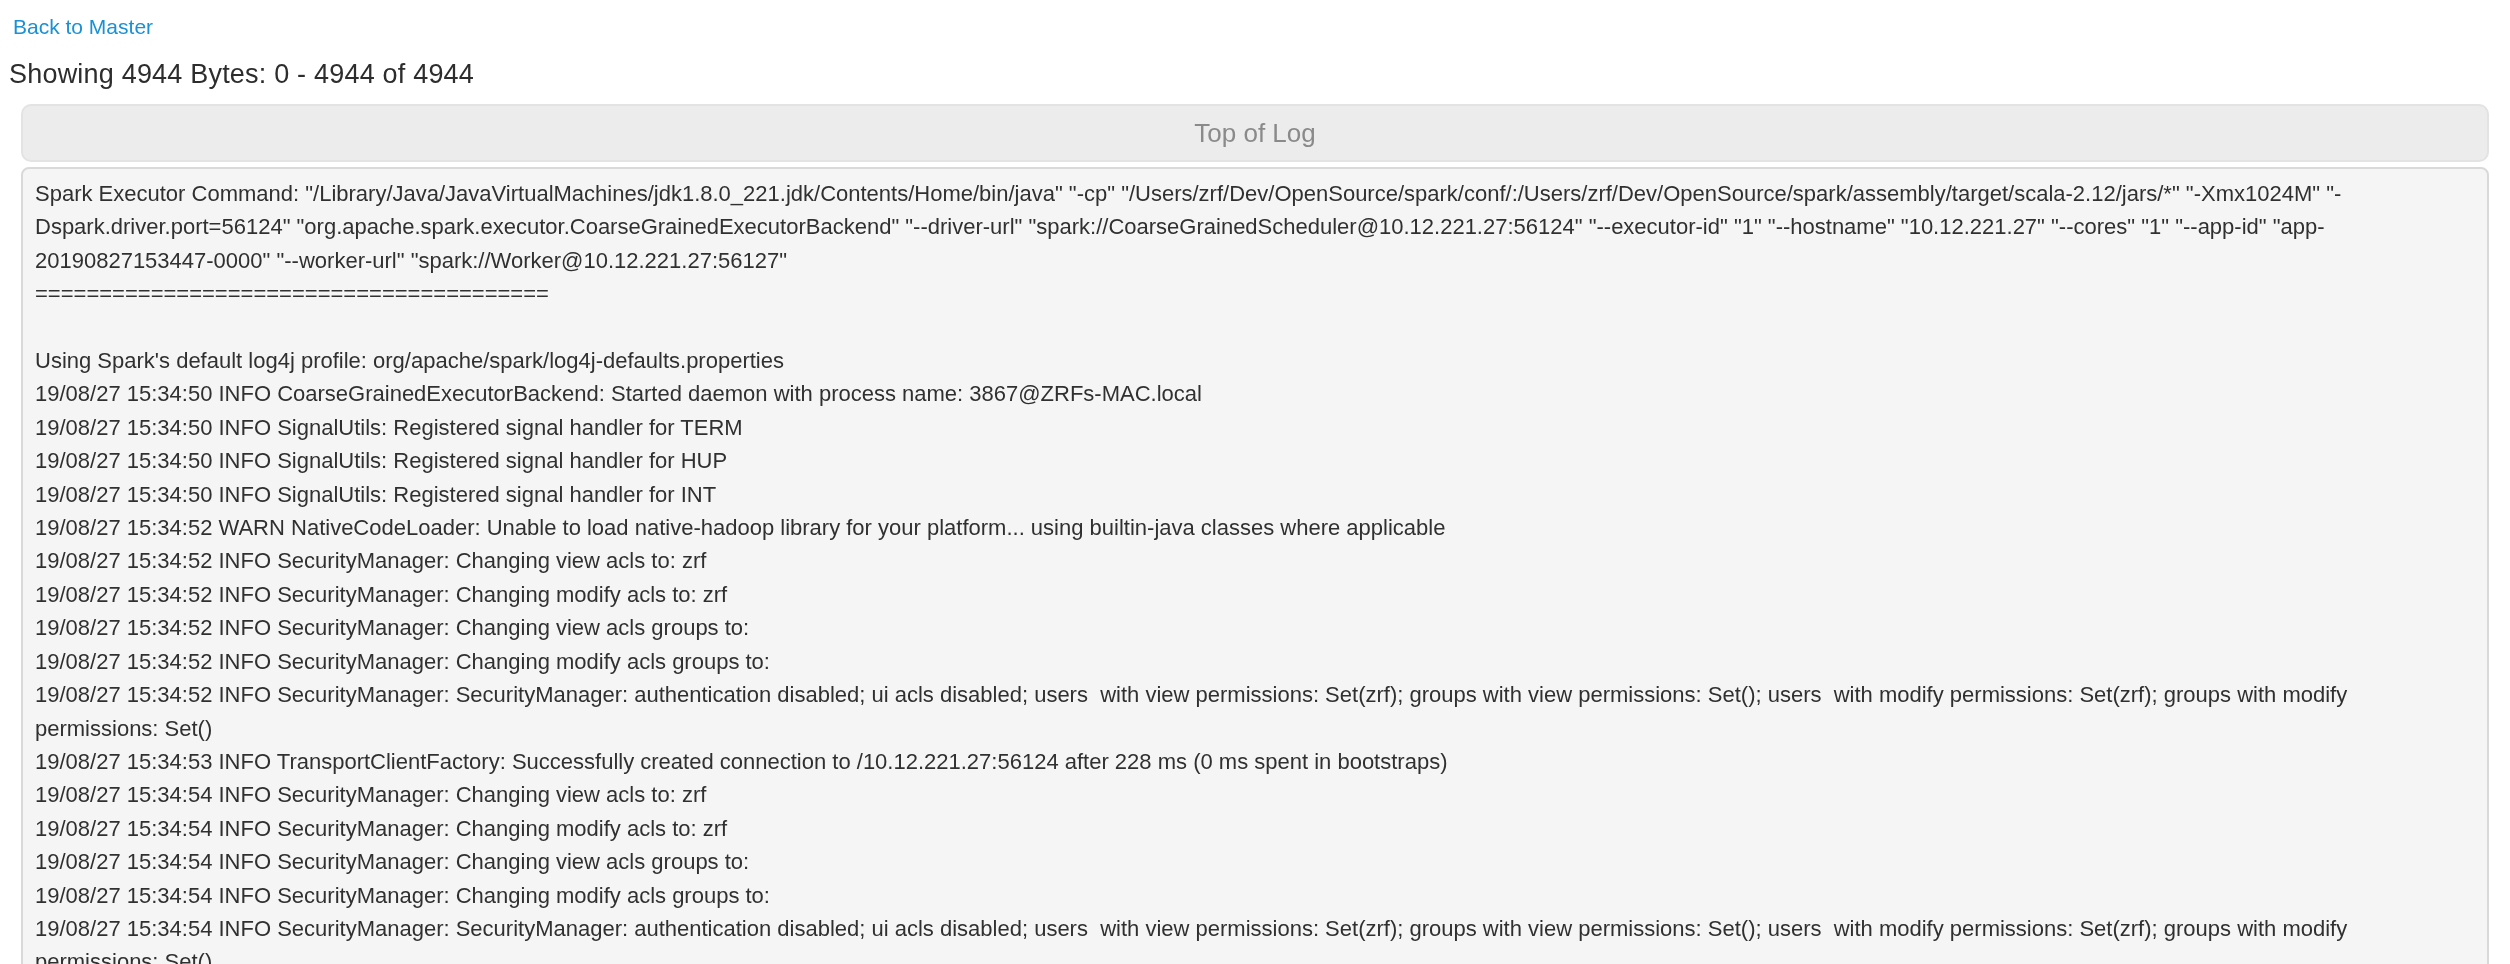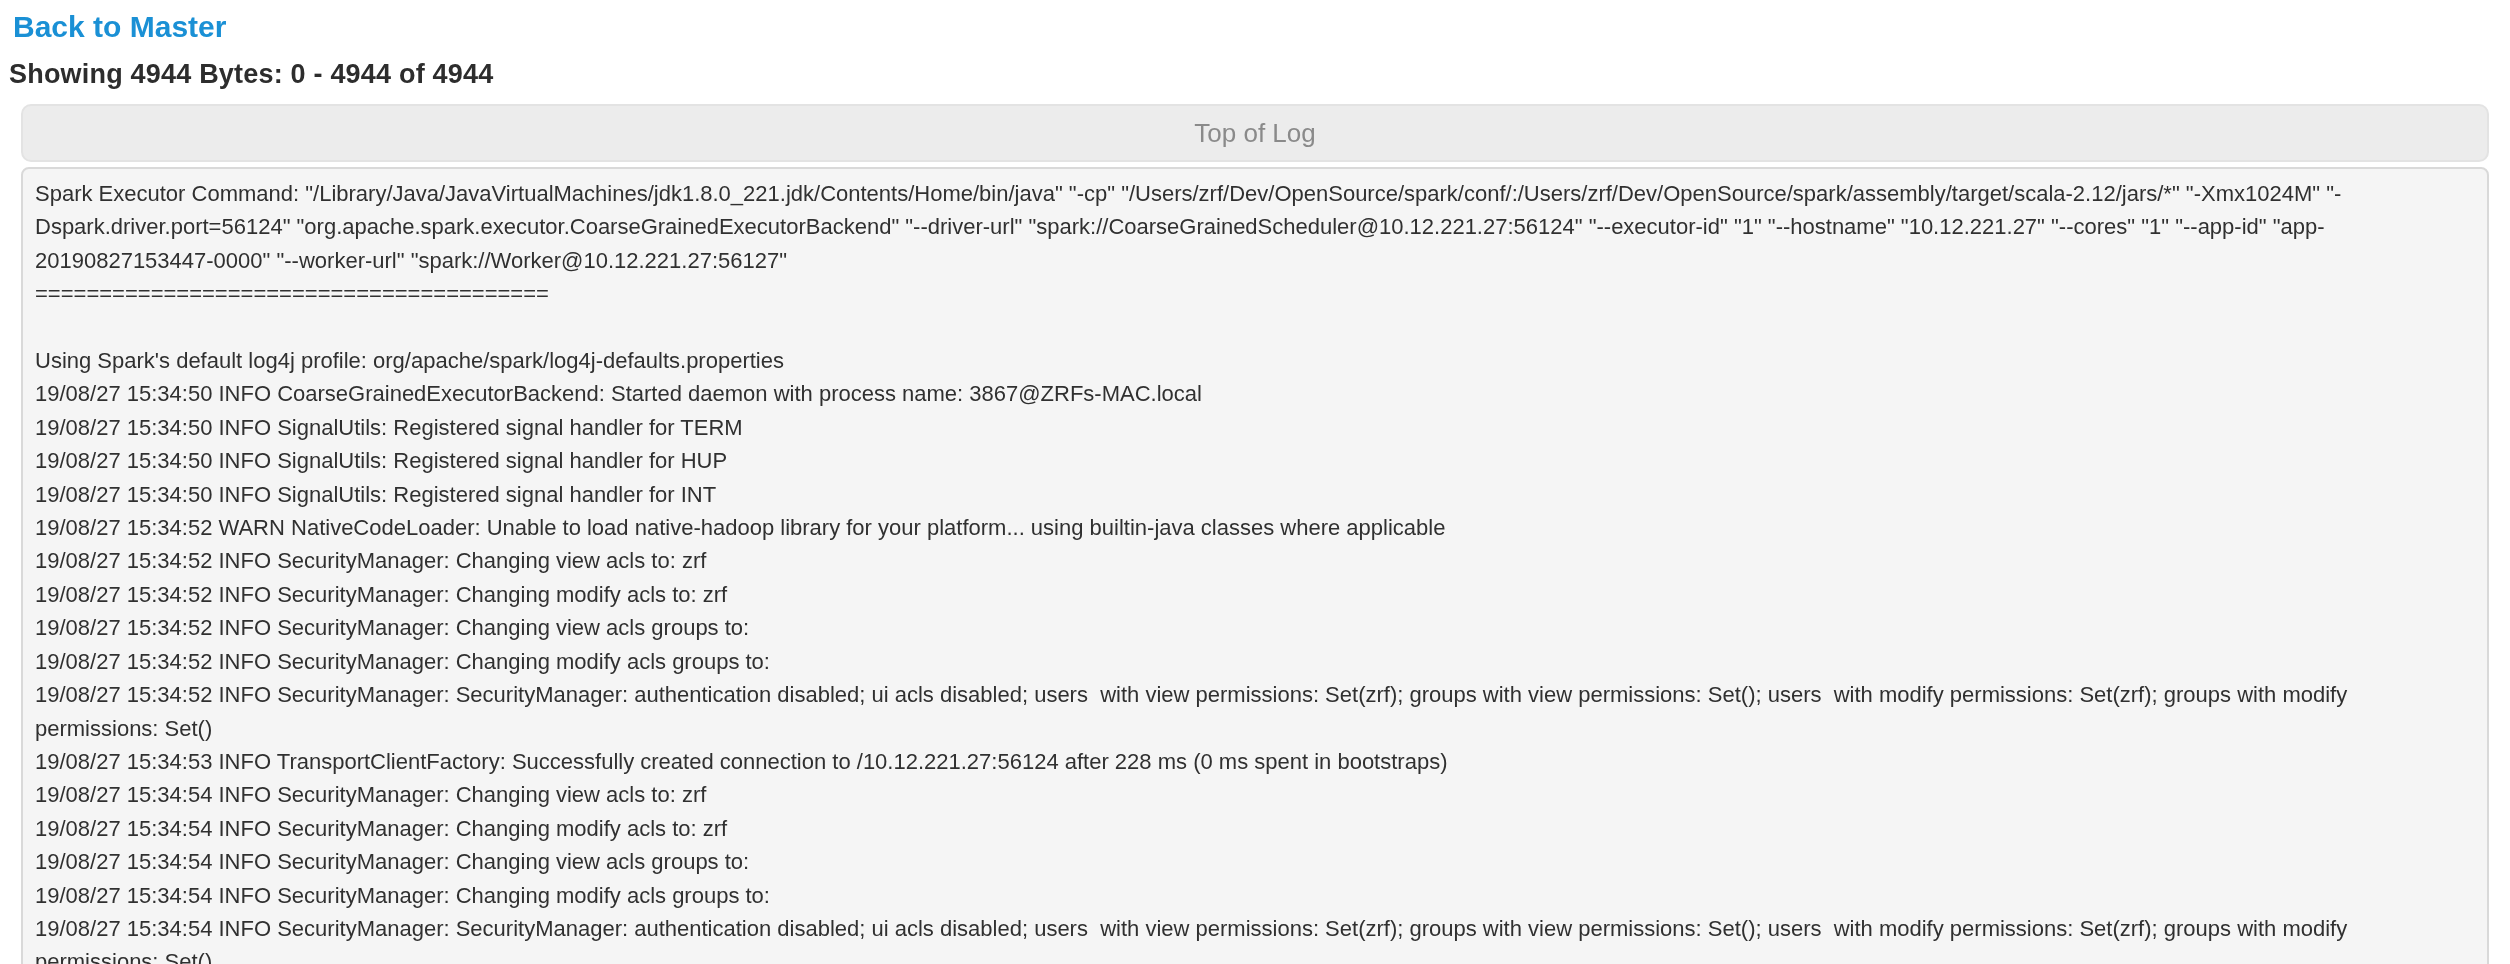--- a/index.html
+++ b/index.html
@@ -8,32 +8,31 @@
     background: #ffffff;
   }
   body {
     font-family: "Liberation Sans", "DejaVu Sans", sans-serif;
     color: var(--text, #333333);
   }
   .page { padding-top: 10px; }
   .back-link {
     display: inline-block;
     margin: 2px 0 0 13px;
-    font-size: 30px;
+    font-size: 21px;
     line-height: 30px;
     color: var(--link-blue, #1a90d5);
     text-decoration: none;
     cursor: pointer;
-    font-weight: bold;
   }
   .bytes-summary {
     margin: 17px 0 0 9px;
     font-size: 27px;
     line-height: 31px;
-    font-weight: 700;
+    font-weight: 400;
     color: #2d2d2d;
     letter-spacing: 0.2px;
   }
   .log-header {
     margin: 14px 21px 0;
     height: 58px;
     line-height: 54px;
     text-align: center;
     background: var(--header-bar-bg, #ececec);
     color: var(--header-bar-text, #8a8a8a);

